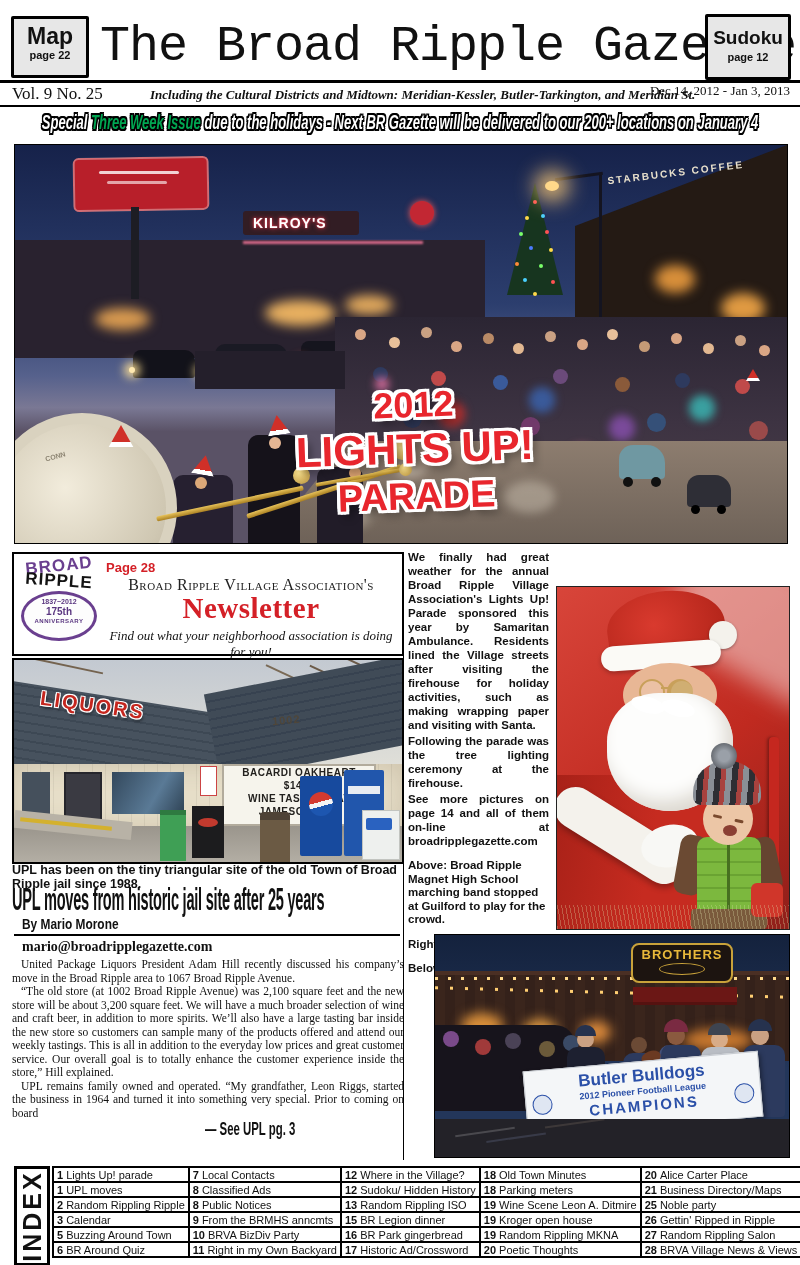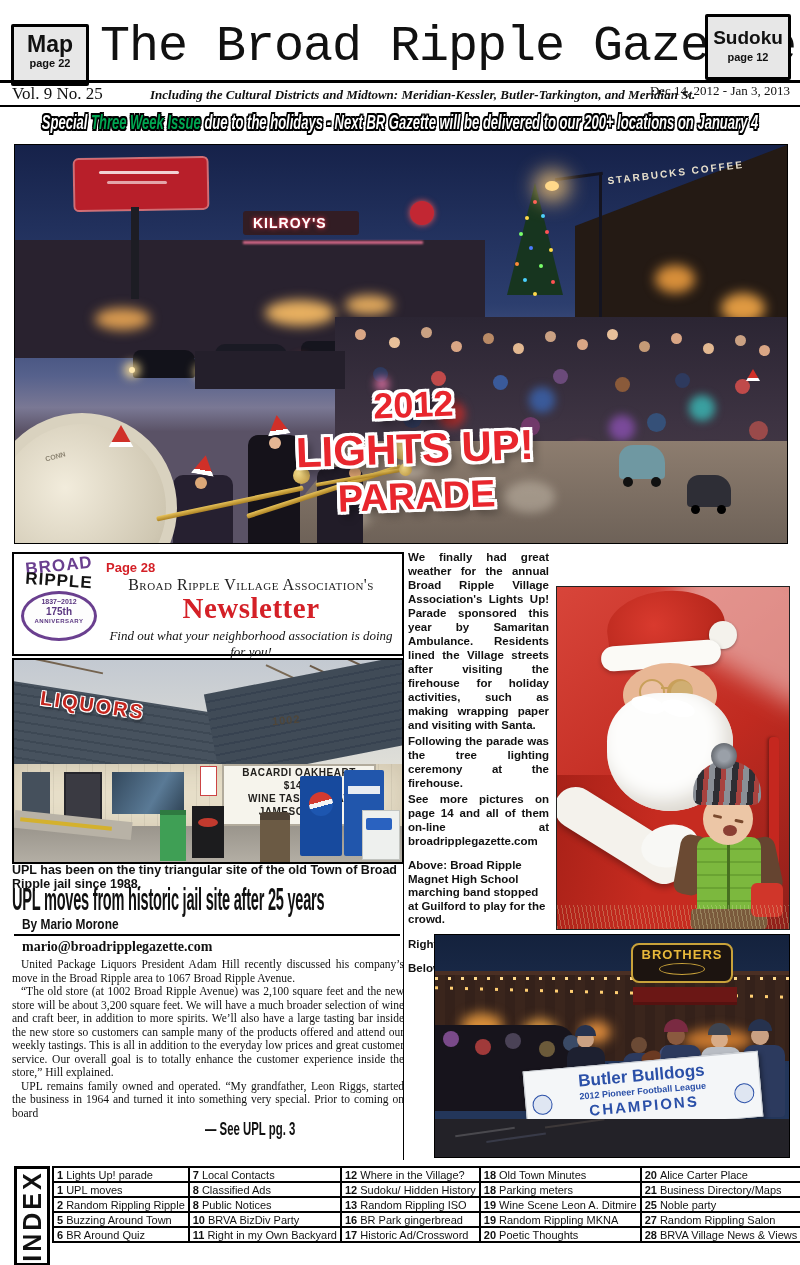--- a/index.html
+++ b/index.html
@@ -112,21 +112,21 @@
   table.index{position:absolute;left:52px;top:1166px;border-collapse:collapse;table-layout:fixed;
     font-family:"Liberation Sans",sans-serif;font-size:11px;}
   table.index td{border:2px solid #000;height:13px;padding:0 3px;white-space:nowrap;overflow:hidden;}
   table.index b{margin-right:3px;}
 </style>
 </head>
 <body>
 
 <div class="page">
 
-  <div class="corner-box" style="left:11px;top:24px;width:72px;height:56px;">
+  <div class="corner-box" style="left:11px;top:16px;width:72px;height:56px;">
     <div class="big">Map</div>
     <div class="small">page 22</div>
   </div>
   <div class="masthead-title">The Broad Ripple Gazette</div>
   <div class="corner-box" style="right:9px;top:14px;width:80px;height:60px;">
     <div class="big" style="font-size:19px;margin-top:8px;">Sudoku</div>
     <div class="small">page 12</div>
   </div>
   <div class="rule-a"></div>
   <div class="vol">Vol. 9  No. 25</div>
@@ -388,20 +388,27 @@
       <td><b>21</b><span>Business Directory/Maps</span></td>
     </tr>
     <tr>
       <td><b>2</b><span>Random Rippling Ripple</span></td>
       <td><b>8</b><span>Public Notices</span></td>
       <td><b>13</b><span>Random Rippling ISO</span></td>
       <td><b>19</b><span>Wine Scene Leon A. Ditmire</span></td>
       <td><b>25</b><span>Noble party</span></td>
     </tr>
     <tr>
+      <td><b>3</b><span>Calendar</span></td>
+      <td><b>9</b><span>From the BRMHS anncmts</span></td>
+      <td><b>15</b><span>BR Legion dinner</span></td>
+      <td><b>19</b><span>Kroger open house</span></td>
+      <td><b>26</b><span>Gettin' Ripped in Ripple</span></td>
+    </tr>
+    <tr>
       <td><b>5</b><span>Buzzing Around Town</span></td>
       <td><b>10</b><span>BRVA BizDiv Party</span></td>
       <td><b>16</b><span>BR Park gingerbread</span></td>
       <td><b>19</b><span>Random Rippling MKNA</span></td>
       <td><b>27</b><span>Random Rippling Salon</span></td>
     </tr>
     <tr>
       <td><b>6</b><span>BR Around Quiz</span></td>
       <td><b>11</b><span>Right in my Own Backyard</span></td>
       <td><b>17</b><span>Historic Ad/Crossword</span></td>

